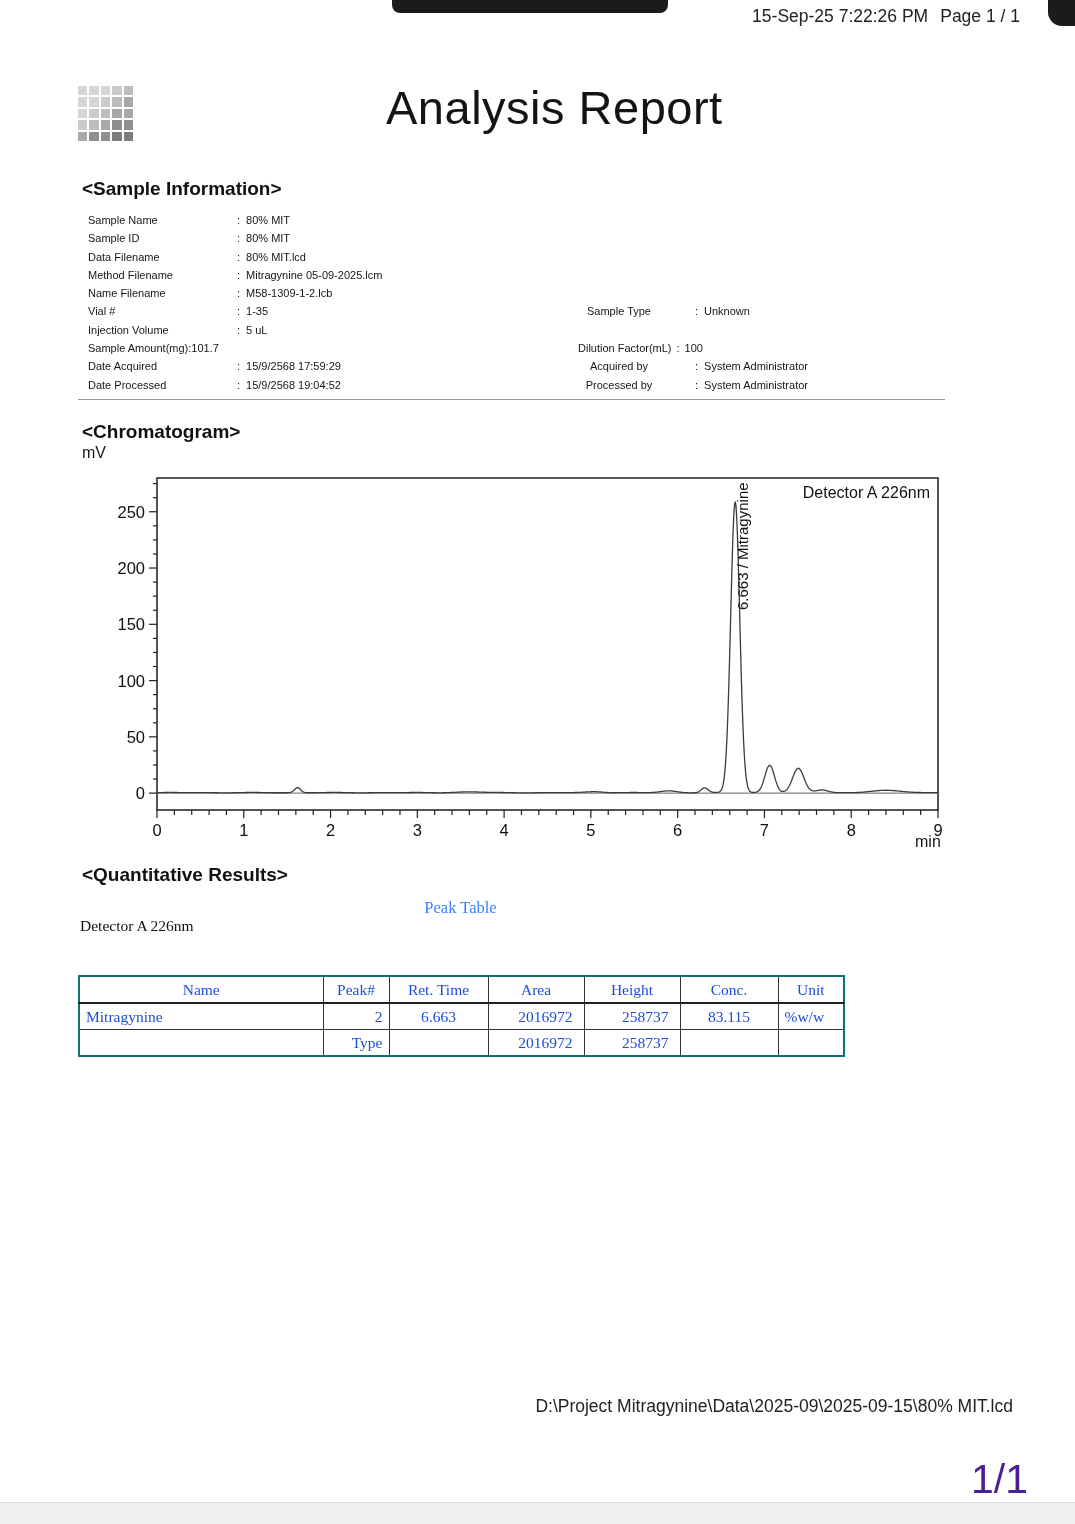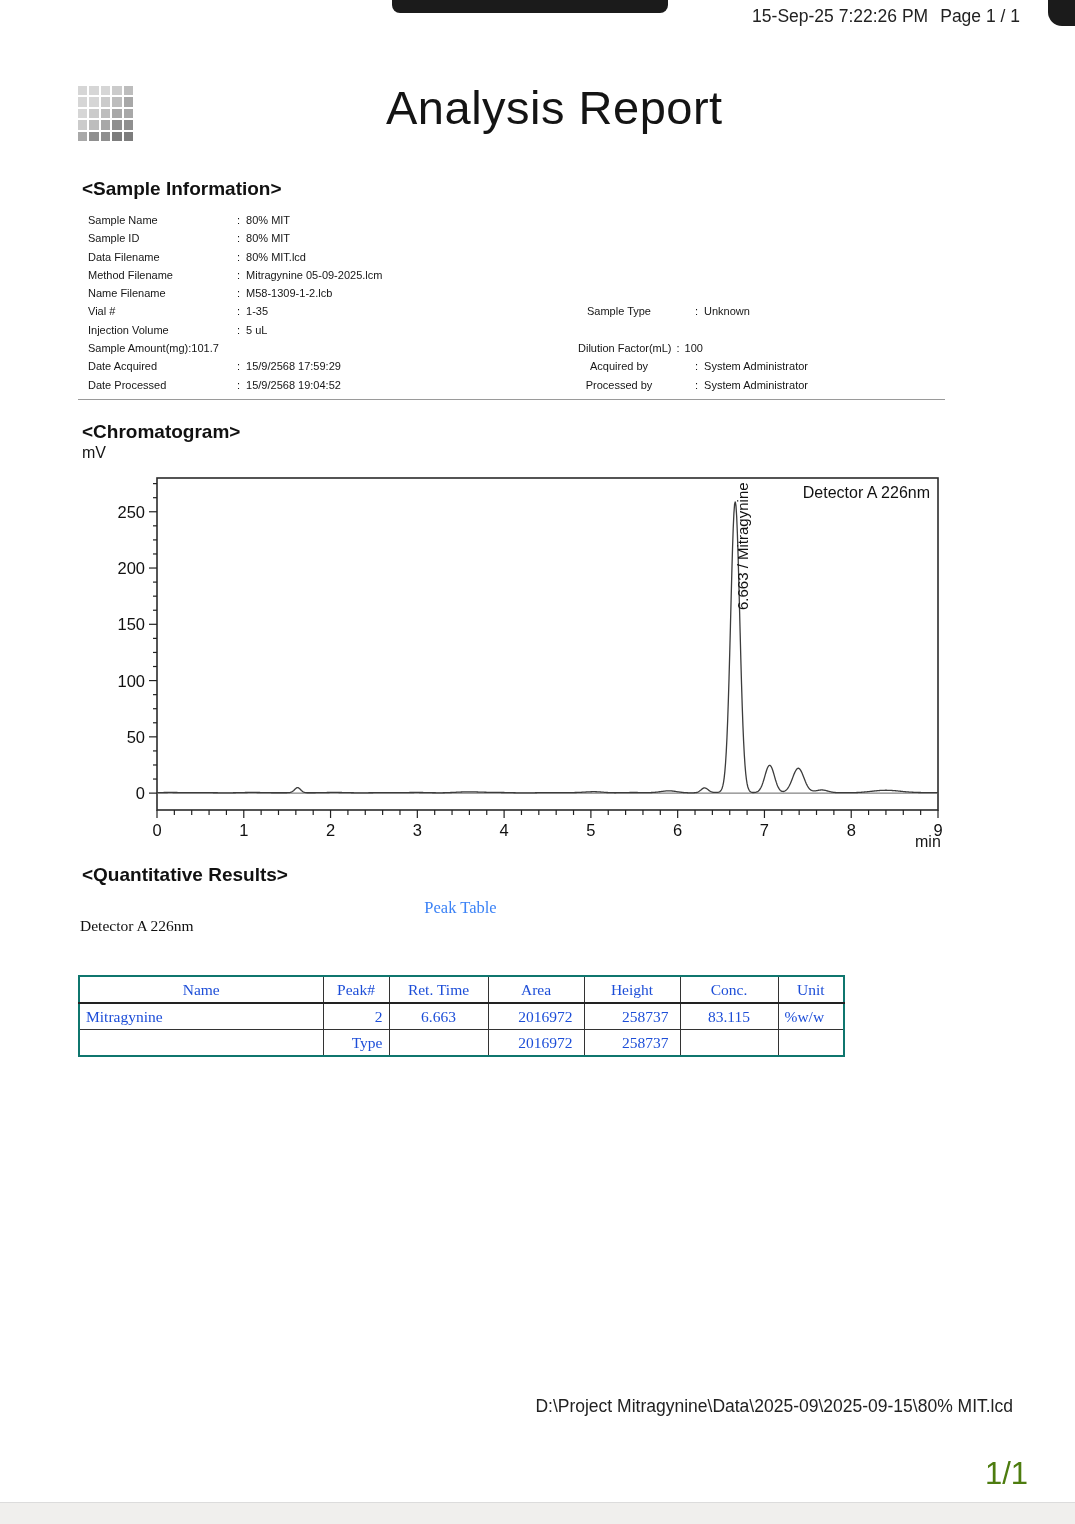--- a/index.html
+++ b/index.html
@@ -47,21 +47,21 @@
   .peak-table-title{position:absolute;left:78px;top:898px;width:765px;text-align:center;font-family:"Liberation Serif",serif;font-size:16.5px;color:#3b82f6;}
   .detector-sub{position:absolute;left:80px;top:917px;font-family:"Liberation Serif",serif;font-size:15.5px;color:#111;}
   table.qtable{position:absolute;left:78px;top:975px;width:765px;border-collapse:collapse;border:2px solid #0f766e;
     font-family:"Liberation Serif",serif;font-size:15.5px;color:#1d4ed8;table-layout:fixed;}
   table.qtable th,table.qtable td{border:1px solid #333;height:25px;padding:0 6px;overflow:hidden;white-space:nowrap;}
   table.qtable thead th{font-weight:normal;text-align:center;border-bottom:2px solid #222;}
   .a-l{text-align:left}.a-r{text-align:right}.a-c{text-align:center}
   .pr10{padding-right:11px !important;}
   
   .footer-path{position:absolute;right:62px;top:1396px;font-size:17.5px;color:#222;margin-left:41px;}
-  .page-num{position:absolute;right:47px;top:1456px;font-size:31px;color:#4d7c0f;}
+  .page-num{position:absolute;right:47px;top:1456px;font-size:41px;color:#4c1d95;}
   .bottom-strip{position:absolute;left:0;right:0;bottom:0;height:21px;background:#f0efed;border-top:1px solid #dcdcdc;}
 </style>
 </head>
 <body>
 
 <div class="top-notch"></div>
 <div class="corner-shape"></div>
 
 <div class="status-bar">
   <span>15-Sep-25 7:22:26 PM</span>

